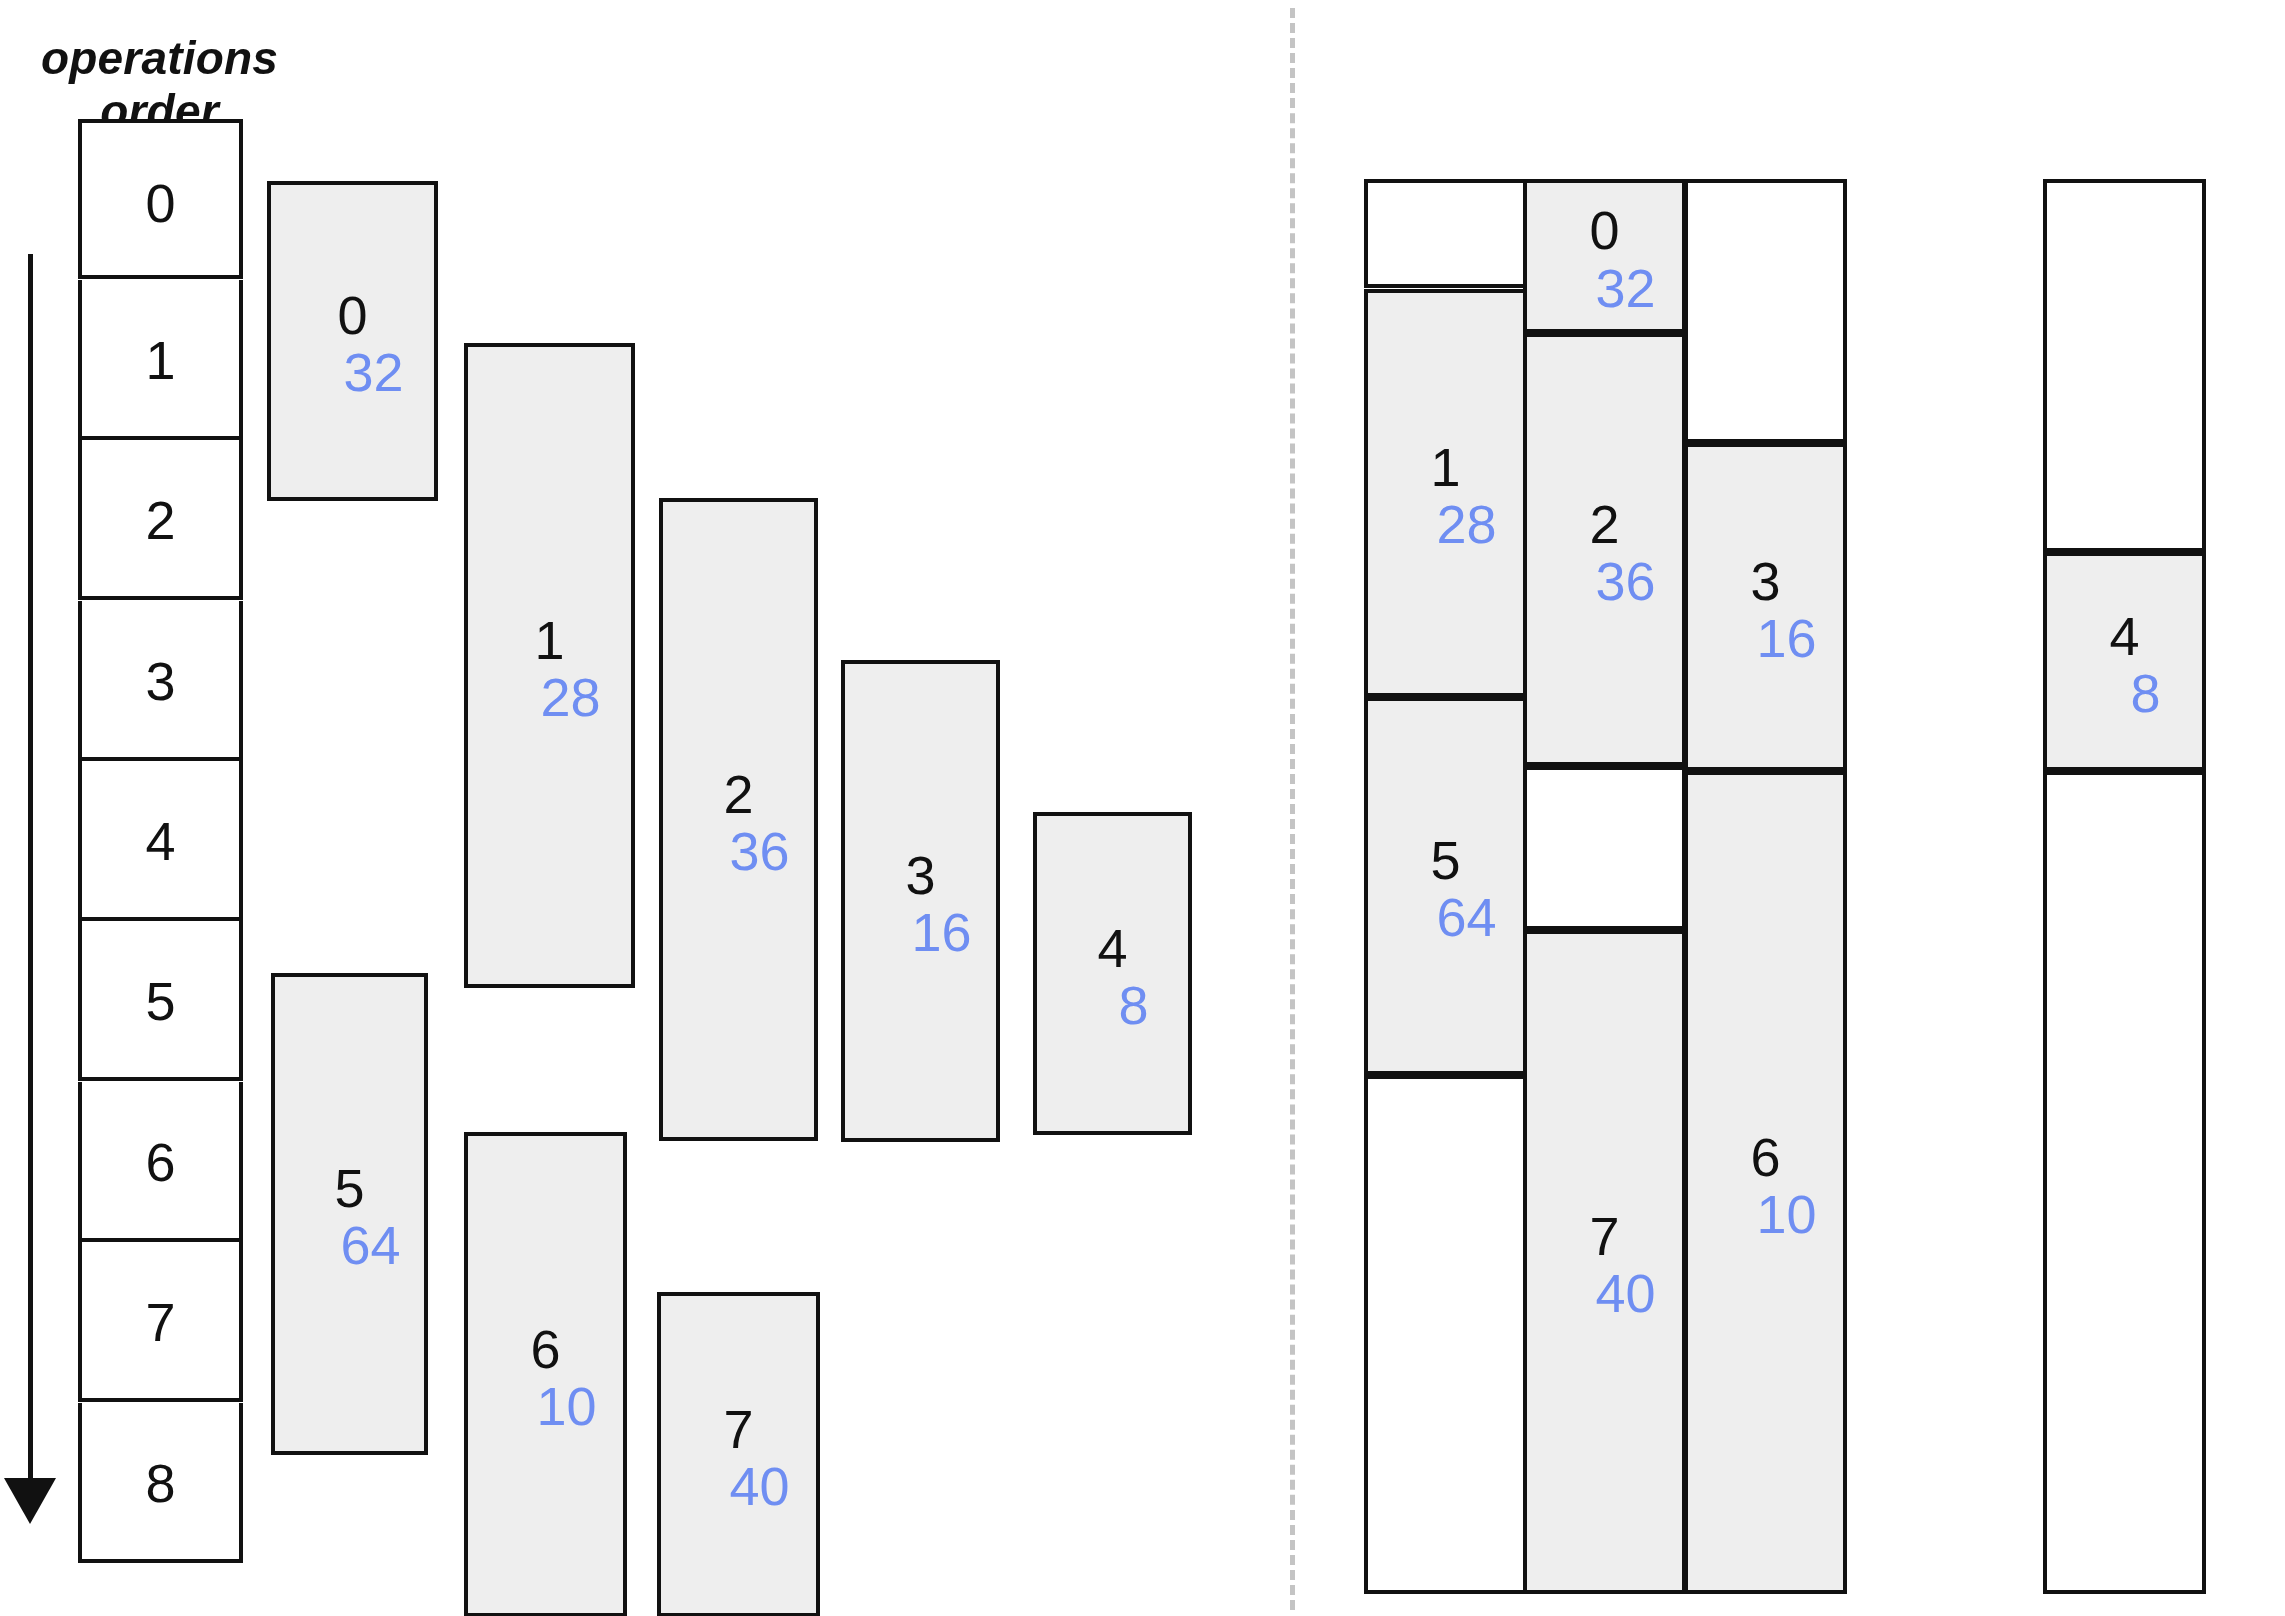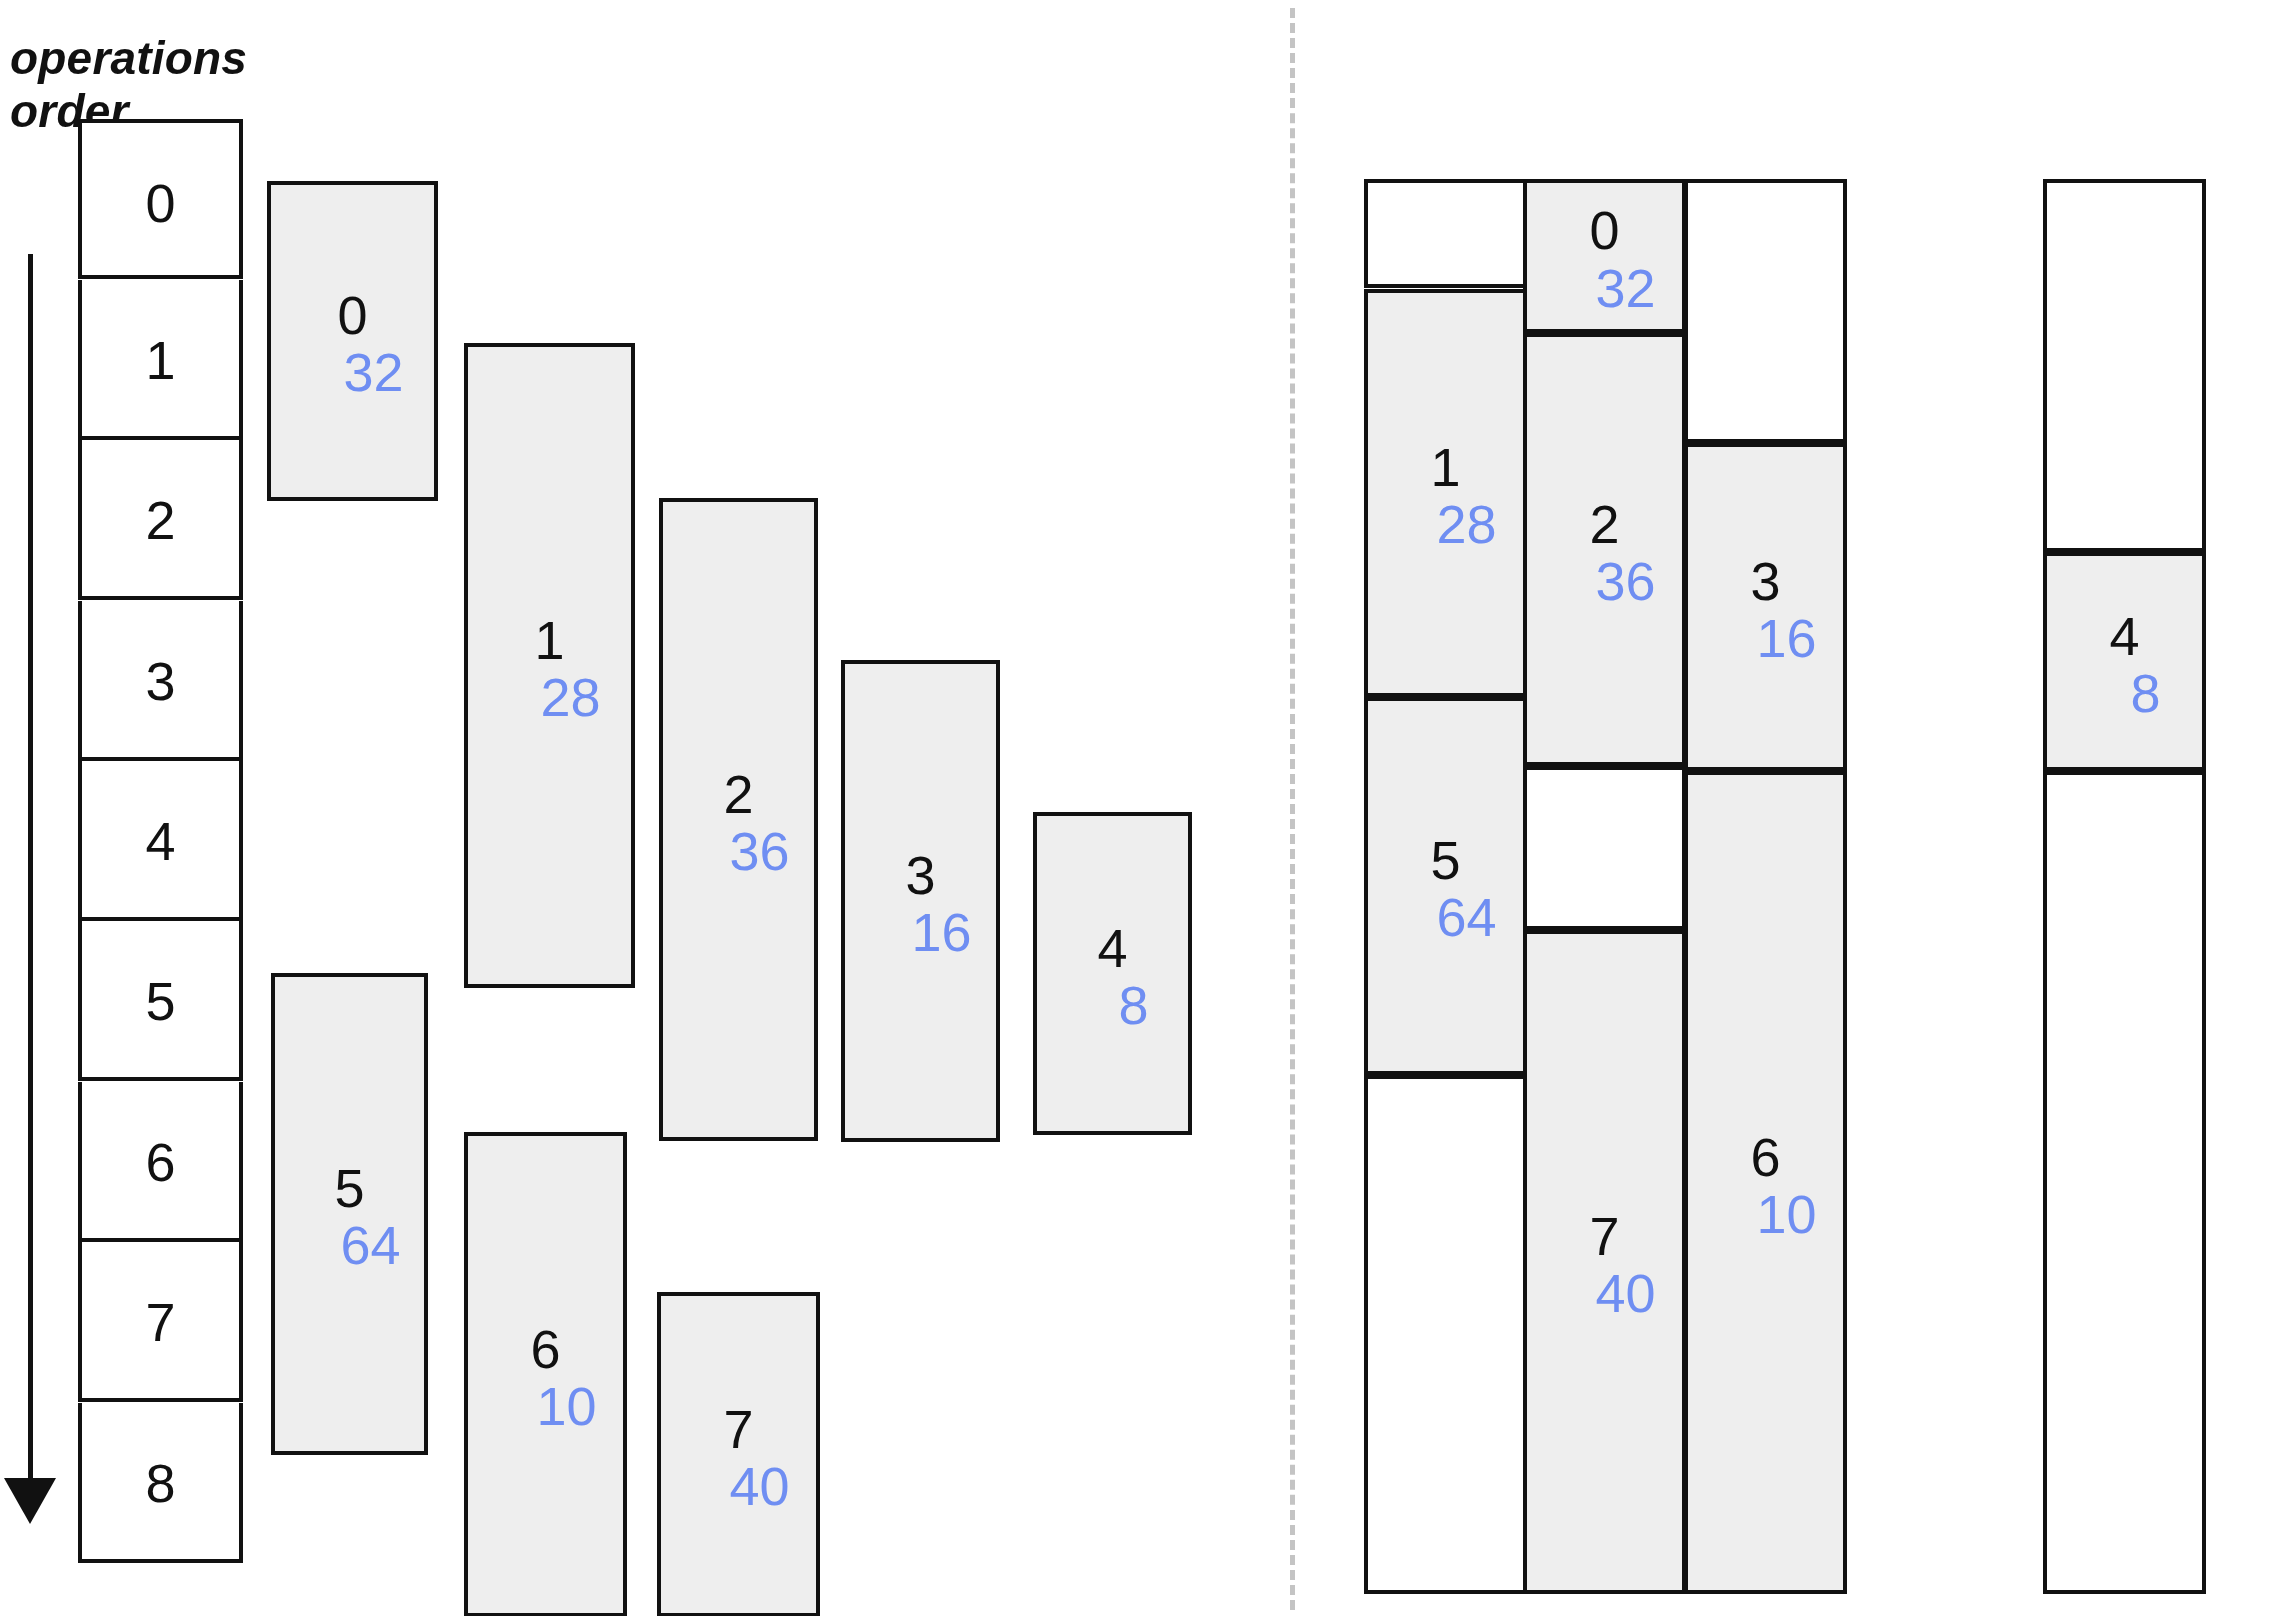--- a/index.html
+++ b/index.html
@@ -8,21 +8,21 @@
   #stage{position:relative;width:2286px;height:1617px;background:#fff;overflow:hidden;}
 
   
   .box{position:absolute;box-sizing:border-box;border:4px solid #111;background:#ffffff;}
   .box.filled{background:#eeeeee;}
   .seg{position:absolute;box-sizing:border-box;border:4px solid #111;background:#ffffff;}
   .seg.filled{background:#eeeeee;}
 
   
   .heading{position:absolute;font-style:italic;font-weight:700;font-size:46px;line-height:1.16;
-           color:#111;white-space:pre-line;letter-spacing:0.2px;}
+           text-align:center;color:#111;white-space:pre-line;letter-spacing:0.2px;}
 
   
   .lbl{position:absolute;left:0;right:0;text-align:center;pointer-events:none;}
   .lbl .op{display:block;font-size:54px;line-height:1.06;color:#111;}
   .lbl .sz{display:block;font-size:54px;line-height:1.06;color:#6f8ef2;padding-left:42px;}
 
   
   .idxnum{position:absolute;left:0;right:0;text-align:center;font-size:54px;color:#111;line-height:1;}
 
   

